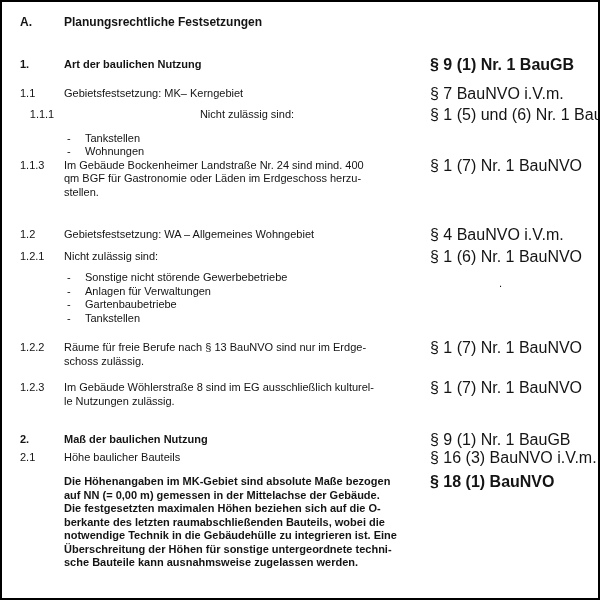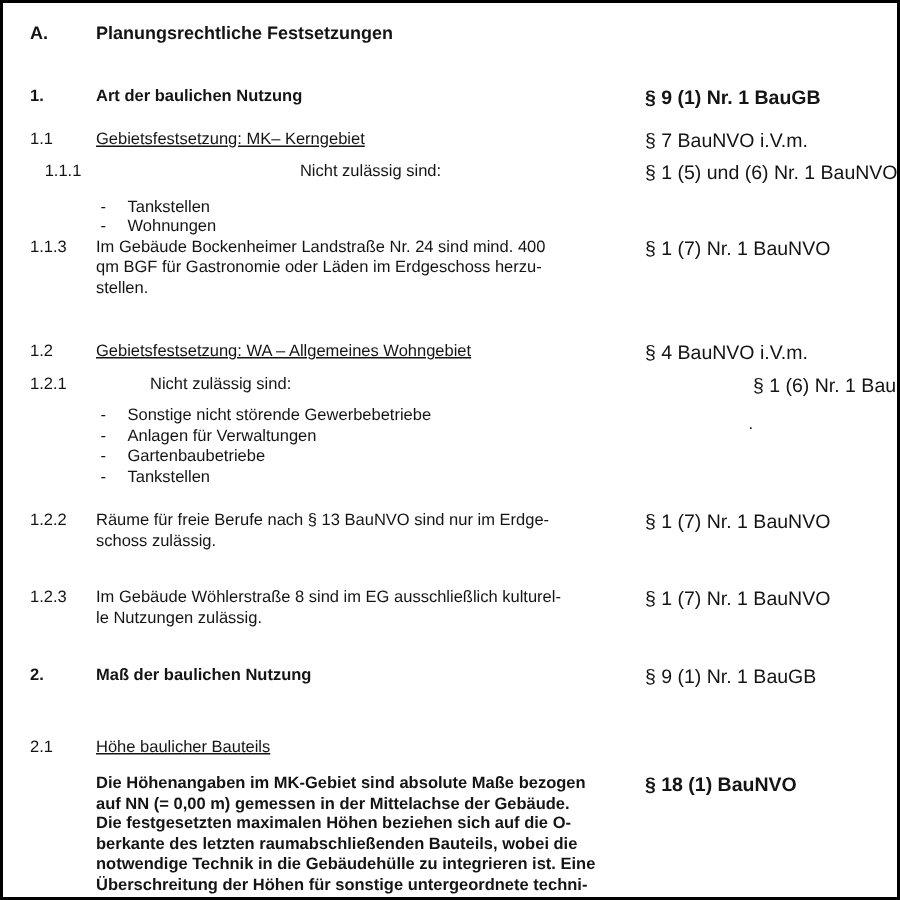--- a/index.html
+++ b/index.html
@@ -19,47 +19,47 @@
   }
   .row {
     display: grid;
     grid-template-columns: 44px 366px 1fr;
     font-size: 11px;
     line-height: 13.5px;
     align-items: start;
   }
   .num  { white-space: nowrap; }
   .text { white-space: pre-line; }
-  .ref  { white-space: nowrap; font-size: 13px; }
+  .ref  { white-space: nowrap; font-size: 16px; }
   .bold { font-weight: bold; }
-  .u    { text-decoration: underline; }
+  .u    { }
   .title-row {
     display: grid;
     grid-template-columns: 44px 1fr;
     margin-top: 13px;
     font-size: 12px;
     line-height: 14px;
     font-weight: bold;
   }
   .bullets { padding-left: 3px; }
   .bullet-line { display: flex; }
   .bullet-dash { width: 18px; flex: 0 0 18px; }
   
   .m-r0  { margin-top: 29px; }
   .m-r1  { margin-top: 15px; }
   .m-r2  { margin-top: 8px; text-align: center; }
   .m-r3  { margin-top: 10px; }
   .m-r4  { }
   .m-r5  { margin-top: 29px; }
-  .m-r6  { margin-top: 8px; gap: 36px; }
+  .m-r6  { margin-top: 8px; }
   .m-r7  { margin-top: 8px; }
   .m-r8  { margin-top: 16px; }
-  .m-r9  { margin-top: 24px; }
+  .m-r9  { margin-top: 13px; }
   .m-r10 { margin-top: 25px; }
-  .m-r11 { margin-top: 34px; }
+  .m-r11 { margin-top: 4px; }
   .m-r12 { margin-top: 11px; font-weight: bold; }
   .stray-dot {
     position: absolute;
     left: 497px; top: 276px;
     font-size: 11px; line-height: 11px;
   }
 </style>
 </head>
 <body>
 
@@ -162,20 +162,21 @@
 
   <div class="row m-r10 bold">
     <span class="num">2.</span>
     <span class="text">Maß der baulichen Nutzung</span>
     <span class="ref" style="font-weight:normal">§ 9 (1) Nr. 1 BauGB</span>
   </div>
 
   <div class="row m-r11">
     <span class="num">2.1</span>
     <span class="text u">Höhe baulicher Bauteils</span>
+    <span class="ref">§ 16 (3) BauNVO i.V.m.</span>
   </div>
 
   <div class="row m-r12">
     <span class="num"></span>
     <span class="text">Die Höhenangaben im MK-Gebiet sind absolute Maße bezogen
 auf NN (= 0,00 m) gemessen in der Mittelachse der Gebäude.
 Die festgesetzten maximalen Höhen beziehen sich auf die O-
 berkante des letzten raumabschließenden Bauteils, wobei die
 notwendige Technik in die Gebäudehülle zu integrieren ist. Eine
 Überschreitung der Höhen für sonstige untergeordnete techni-

